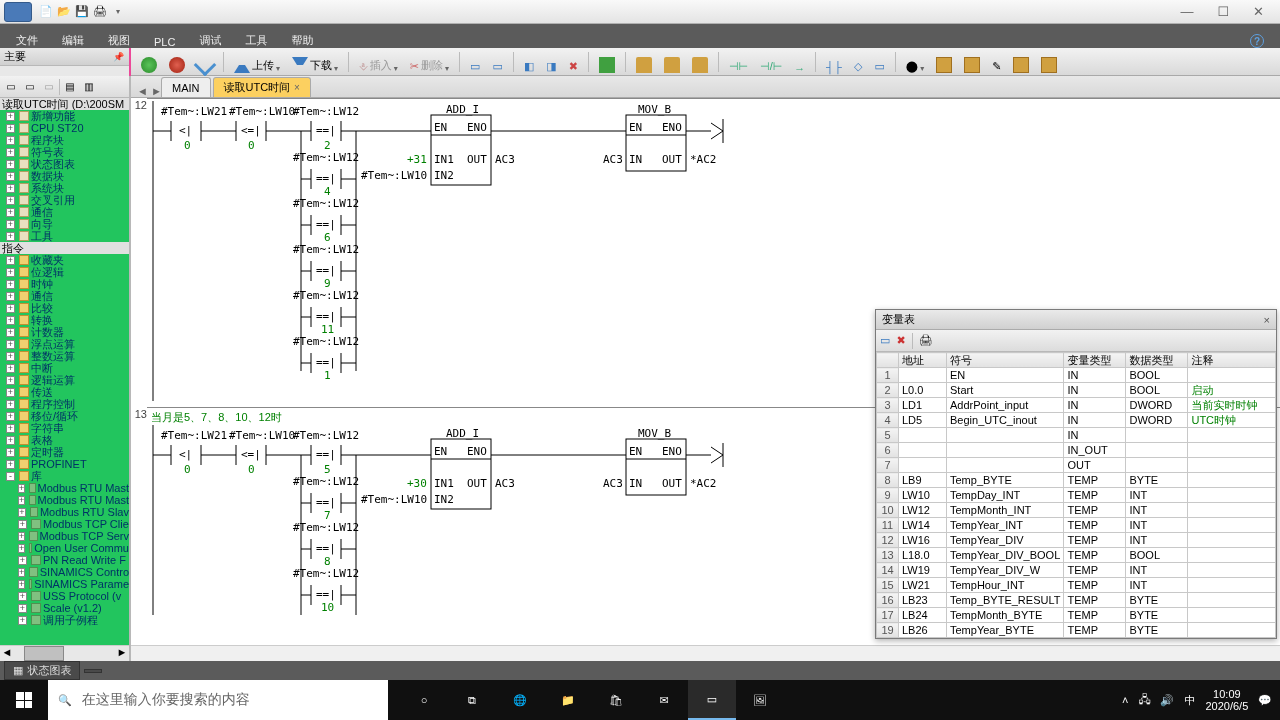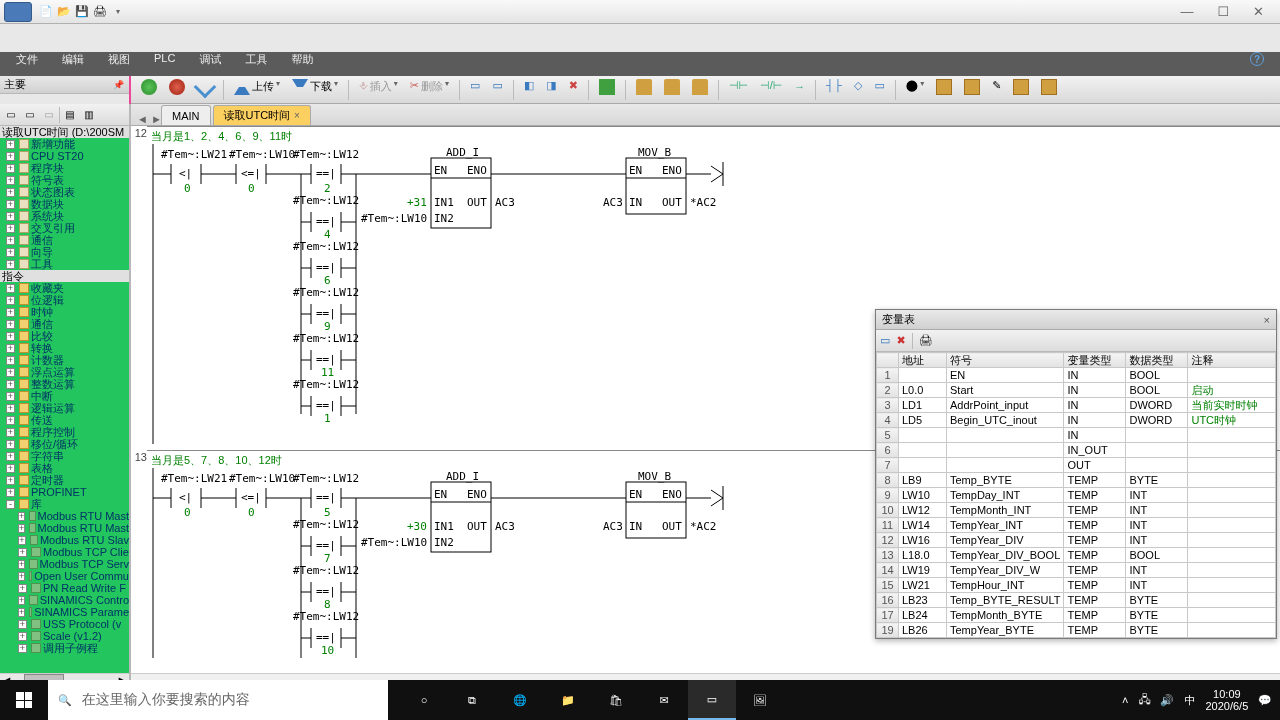--- a/index.html
+++ b/index.html
@@ -7,28 +7,28 @@
 
 
 .titlebar { height: 24px; background: linear-gradient(#f9f9f9,#e4e4e4); display: flex; align-items: center; padding: 0 4px; border-bottom: 1px solid #b0b0b0; }
 .titlebar .app-icon { width: 28px; height: 20px; background: #4a7ab8; border: 1px solid #345a8a; border-radius: 3px; margin-right: 6px; position: relative; }
 .titlebar .qat { display: flex; gap: 2px; }
 .titlebar .qat span { width: 16px; height: 16px; display: inline-flex; align-items: center; justify-content: center; }
 .win-controls { margin-left: auto; display: flex; gap: 24px; padding-right: 12px; color: #666; }
 .win-controls span { cursor: default; font-size: 13px; }
 
 
-.menubar { height: 24px; background: #5b5b5b; display: flex; align-items: flex-start; padding: 0 16px; gap: 24px; color: #eee; margin-top: 28px; }
+.menubar { height: 24px; background: #5b5b5b; display: flex; align-items: flex-end; padding: 0 16px; gap: 24px; color: #eee; }
 .menubar span { cursor: default; }
 .menubar .help-icon { margin-left: auto; color: #5ea0e0; font-weight: bold; border: 1px solid #5ea0e0; border-radius: 50%; width: 14px; height: 14px; display: flex; align-items: center; justify-content: center; font-size: 10px; }
 
 
 .toolbar-row { height: 28px; background: linear-gradient(#f2f2f2,#d9d9d9); border-bottom: 1px solid #a9a9a9; display: flex; align-items: center; padding: 0 6px; gap: 4px; }
 .toolbar-row .sep { width: 1px; height: 20px; background: #bbb; margin: 0 2px; }
-.toolbar-row .tbtn { height: 22px; padding: 0 4px; display: flex; align-items: flex-start; gap: 2px; border-radius: 2px; }
+.toolbar-row .tbtn { height: 22px; padding: 0 4px; display: flex; align-items: flex-end; gap: 2px; border-radius: 2px; }
 .tbtn .ic { width: 16px; height: 16px; display: inline-block; }
 .ic-run { background: radial-gradient(#5ac45a,#2a8a2a); border-radius: 50%; }
 .ic-stop { background: radial-gradient(#e06050,#a02010); border-radius: 50%; }
 .ic-check { border: 2px solid #4a90d0; border-width: 0 0 3px 3px; width: 10px; height: 6px; transform: rotate(-45deg); }
 .ic-up { width:0;height:0;border-left:5px solid transparent;border-right:5px solid transparent;border-bottom:8px solid #3a7ac0; }
 .ic-down { width:0;height:0;border-left:5px solid transparent;border-right:5px solid transparent;border-top:8px solid #3a7ac0; }
 .ic-gen { background: #d0a040; border: 1px solid #a07020; }
 .ic-go { background: #40a040; position: relative; }
 .ic-lock { background: #d0a040; border-radius: 2px 2px 0 0; }
 .dd { font-size: 8px; color: #666; }
@@ -323,21 +323,20 @@
       <div class="tab active">
           <span>读取UTC时间</span>
           <span class="close">×</span>
         </div>
     </div>
     <div class="ladder-area">
       <div class="ladder-wrap">
 
         <div class="rung">
           <div class="rnum">12</div>
-          <div class="rung-comment">当月是1、2、4、6、9、11时</div>
           <svg class="ladder-svg" width="740" height="300">
             <g stroke="#000" stroke-width="1" fill="none">
               <line x1="2" y1="0" x2="2" y2="300"></line>
 
               <line x1="2" y1="30" x2="20" y2="30"></line>
 
               <line x1="20" y1="20" x2="20" y2="40"></line>
                 <line x1="50" y1="20" x2="50" y2="40"></line>
               <line x1="50" y1="30" x2="85" y2="30"></line>
 

